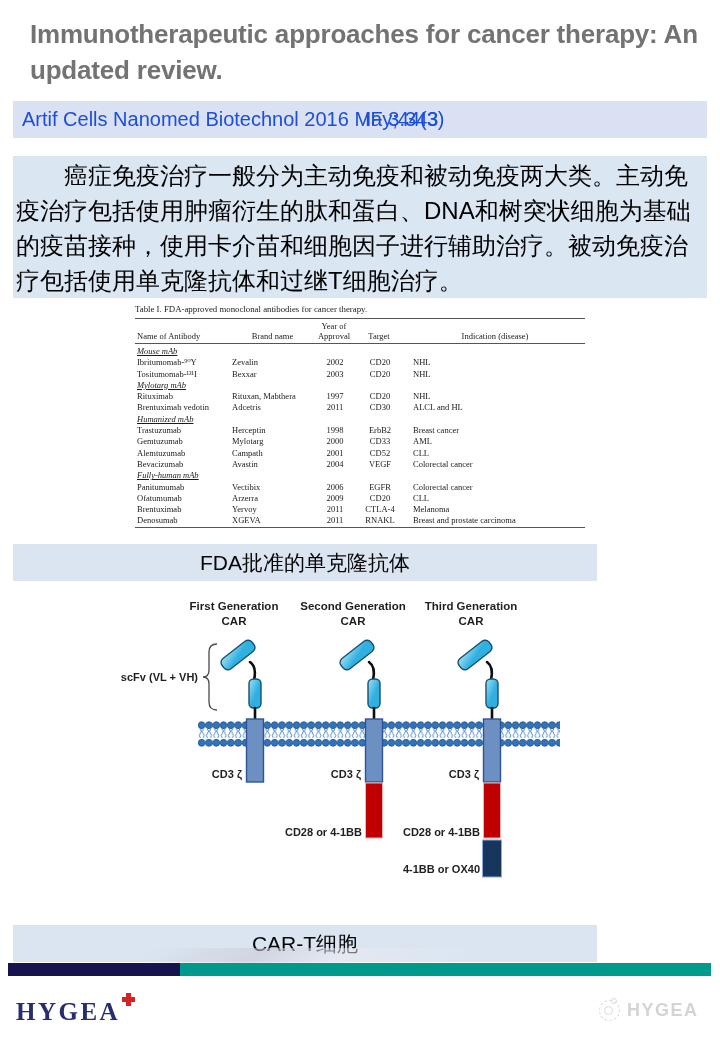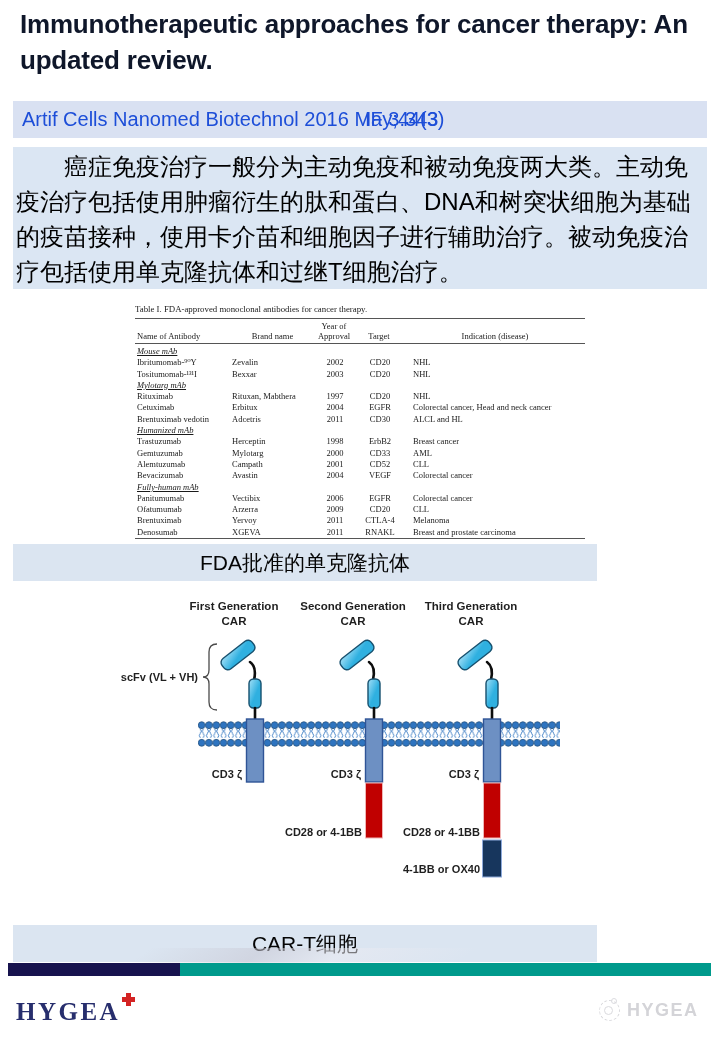--- a/index.html
+++ b/index.html
@@ -1,28 +1,28 @@
 <!DOCTYPE html>
 <html style="--scfv: #2fb0e0; --scfv-light: #a5e0f7; --scfv-border: #16506e; --transmembrane: #6d90c3; --transmembrane-border: #2f5496; --costim: #c00000; --costim2: #17365d; --membrane: #2e74c0; --banner-citation: #d9e1f2; --banner-abstract: #dbe6f3; --banner-caption: #dbe5f1; --bar-navy: #17134e; --bar-teal: #009a8c; --logo-color: #272e6d; --cross-color: #d42323;"><head>
 <meta charset="utf-8">
 <style>
   html,body{margin:0;padding:0;background:#fff;}
   #page{position:relative;width:720px;height:1040px;background:#fff;overflow:hidden;
         font-family:"Liberation Sans","DejaVu Sans",sans-serif;}
 
   
-  .page-title{position:absolute;left:20px;top:6px;width:684px;margin:0;
-    font:bold 26px/36px "Liberation Sans","DejaVu Sans",sans-serif;color:#0f172a;letter-spacing:-.2px;}
+  .page-title{position:absolute;left:20px;top:6px;width:684px;margin:10px;
+    font:bold 26px/36px "Liberation Sans","DejaVu Sans",sans-serif;color:#737373;letter-spacing:-.2px;}
   .citation-bar{position:absolute;left:13px;top:101px;width:694px;height:37px;
     background:var(--banner-citation);display:flex;align-items:center;font-size:20px;color:#1d4ed8;}
   .citation-journal{margin-left:9px;}
   .citation-if{position:absolute;left:352px;}
 
   
-  .abstract{position:absolute;left:13px;top:147px;width:694px;height:142px;
+  .abstract{position:absolute;left:13px;top:156px;width:694px;height:142px;
     background:var(--banner-abstract);box-sizing:border-box;padding:2px 2px 0 3px;
     font-size:24px;line-height:35px;color:#000;text-indent:48px;}
 
   
   .table-block{position:absolute;left:135px;top:303px;width:450px;color:#1a1a1a;}
   .tbl-title{font:8.8px/13px "Liberation Serif","DejaVu Serif",serif;
     border-bottom:1px solid #555;padding-bottom:2px;}
   table.mab{border-collapse:collapse;width:450px;table-layout:fixed;border-bottom:1px solid #555;}
   table.mab th{font:8.5px/10px "Liberation Serif","DejaVu Serif",serif;font-weight:normal;
     vertical-align:bottom;white-space:pre-line;border-bottom:1px solid #555;padding:2px 0 2px 0;text-align:center;}
@@ -123,27 +123,20 @@
           </tr>
           <tr>
             <td colspan="5" class="sec">Mylotarg mAb</td>
           </tr>
           <tr>
             <td>Rituximab</td>
             <td>Rituxan, Mabthera</td>
             <td>1997</td>
             <td>CD20</td>
             <td>NHL</td>
-          </tr>
-          <tr>
-            <td>Cetuximab</td>
-            <td>Erbitux</td>
-            <td>2004</td>
-            <td>EGFR</td>
-            <td>Colorectal cancer, Head and neck cancer</td>
           </tr>
           <tr>
             <td>Brentuximab vedotin</td>
             <td>Adcetris</td>
             <td>2011</td>
             <td>CD30</td>
             <td>ALCL and HL</td>
           </tr>
           <tr>
             <td colspan="5" class="sec">Humanized mAb</td>

